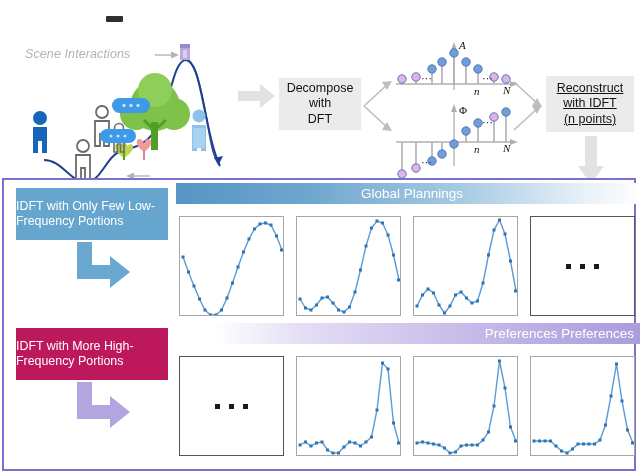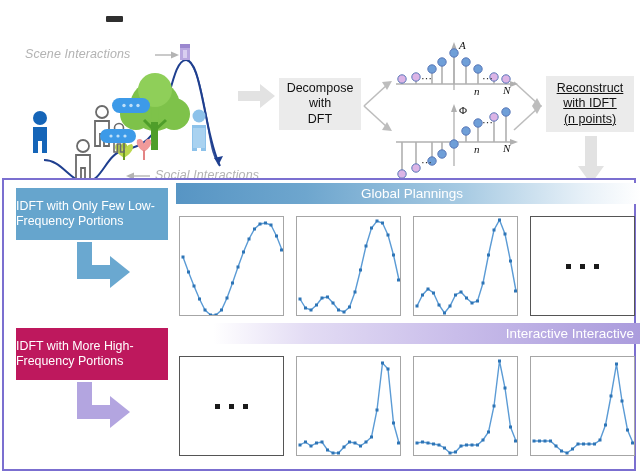--- a/index.html
+++ b/index.html
@@ -149,21 +149,20 @@
       <circle cx="105" cy="102" r="1.6" fill="#bfe0f8"></circle>
     </g>
   </svg>
 
   <div class="scene-label" style="left:25px;top:31px;">Scene Interactions</div>
   <svg class="abs" style="left:155px;top:33px;" width="26" height="12">
     <path d="M0,6 H17" stroke="#b3b3b3" stroke-width="1.4"></path>
     <polygon points="24,6 16,2.5 16,9.5" fill="#b3b3b3"></polygon>
   </svg>
 
-  <div class="scene-label" style="left:155px;top:152px;">Social Interactions</div>
   <svg class="abs" style="left:124px;top:154px;" width="26" height="12">
     <path d="M26,6 H9" stroke="#b3b3b3" stroke-width="1.4"></path>
     <polygon points="2,6 10,2.5 10,9.5" fill="#b3b3b3"></polygon>
   </svg>
 
   <svg class="grey-arrow-r" style="left:238px;top:68px;" width="38" height="24">
     <path d="M0,7 H22 V0 L37,12 L22,24 V17 H0 Z" fill="#e2e2e2"></path>
   </svg>
 
   <div class="proc-box" style="left:279px;top:62px;width:82px;height:52px;">
@@ -384,21 +383,21 @@
       <span>High-Frequency</span>
       <span>Portions</span>
     </div>
   </div>
 
   <svg class="abs" style="left:65px;top:202px;" width="66" height="48">
     <path d="M8,0 h15 v23 h18 v-9 l20,16 l-20,16 v-9 h-33 z" fill="#b3a5e0"></path>
   </svg>
 
   <div class="banner" id="banner-interactive" style="left:172px;top:143px;width:458px;">
-    <span>Interactive Interactive</span>
+    <span>Preferences Preferences</span>
   </div>
 
   <div class="tile dots" style="left:175px;top:176px;width:105px;height:100px;">
     <div class="ellipsis-dots">
       <i></i>
       <i></i>
       <i></i>
     </div>
   </div>
 

